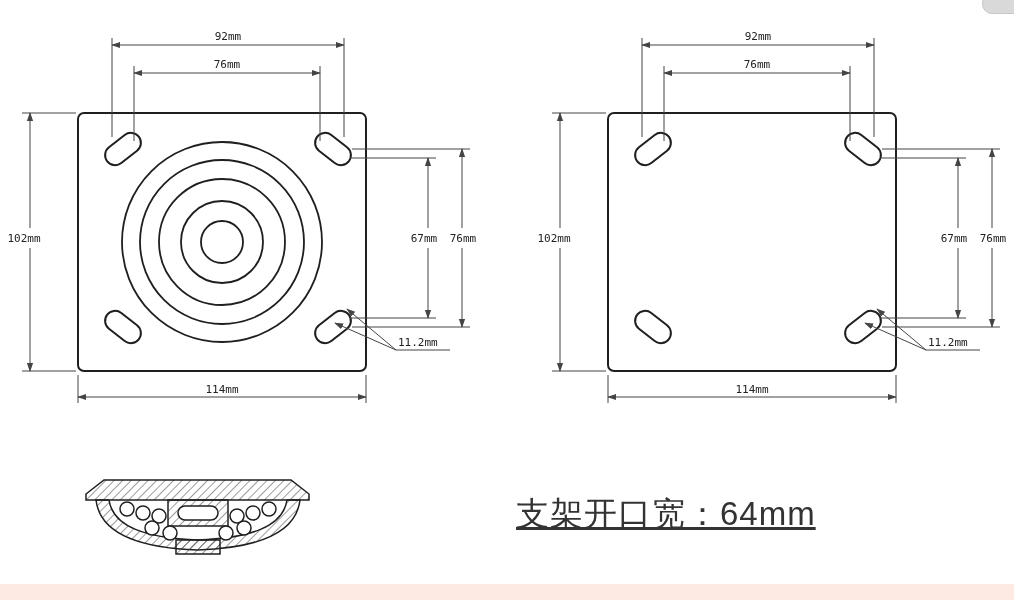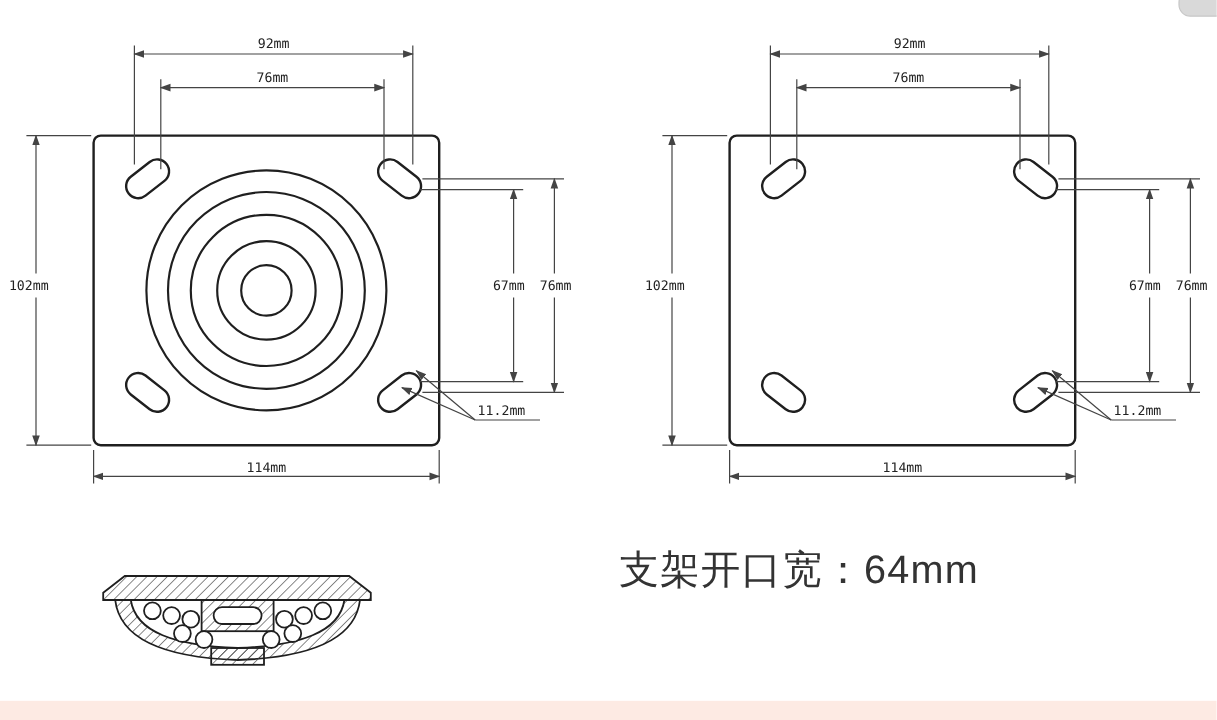--- a/index.html
+++ b/index.html
@@ -10,25 +10,26 @@
     overflow:hidden;
     font-family:"Liberation Sans", sans-serif;
   }
   svg text.dim{
     font-family:"DejaVu Sans Mono", monospace;
     font-size:11px;
     fill:#222222;
   }
   .note{
     position:absolute;
-    left:516px;top:453px;
+    left:516px;top:492px;
     font-size:33px;
     color:#333333;
     letter-spacing:1px;
     white-space:nowrap;
+    text-decoration:underline;
   }
   .footer-bar{
     position:absolute;
     left:0;right:0;bottom:0;height:16px;
     background:#fdeae3;
   }
   .corner-artifact{
     position:absolute;
     top:-8px;right:-10px;
     width:40px;height:20px;

